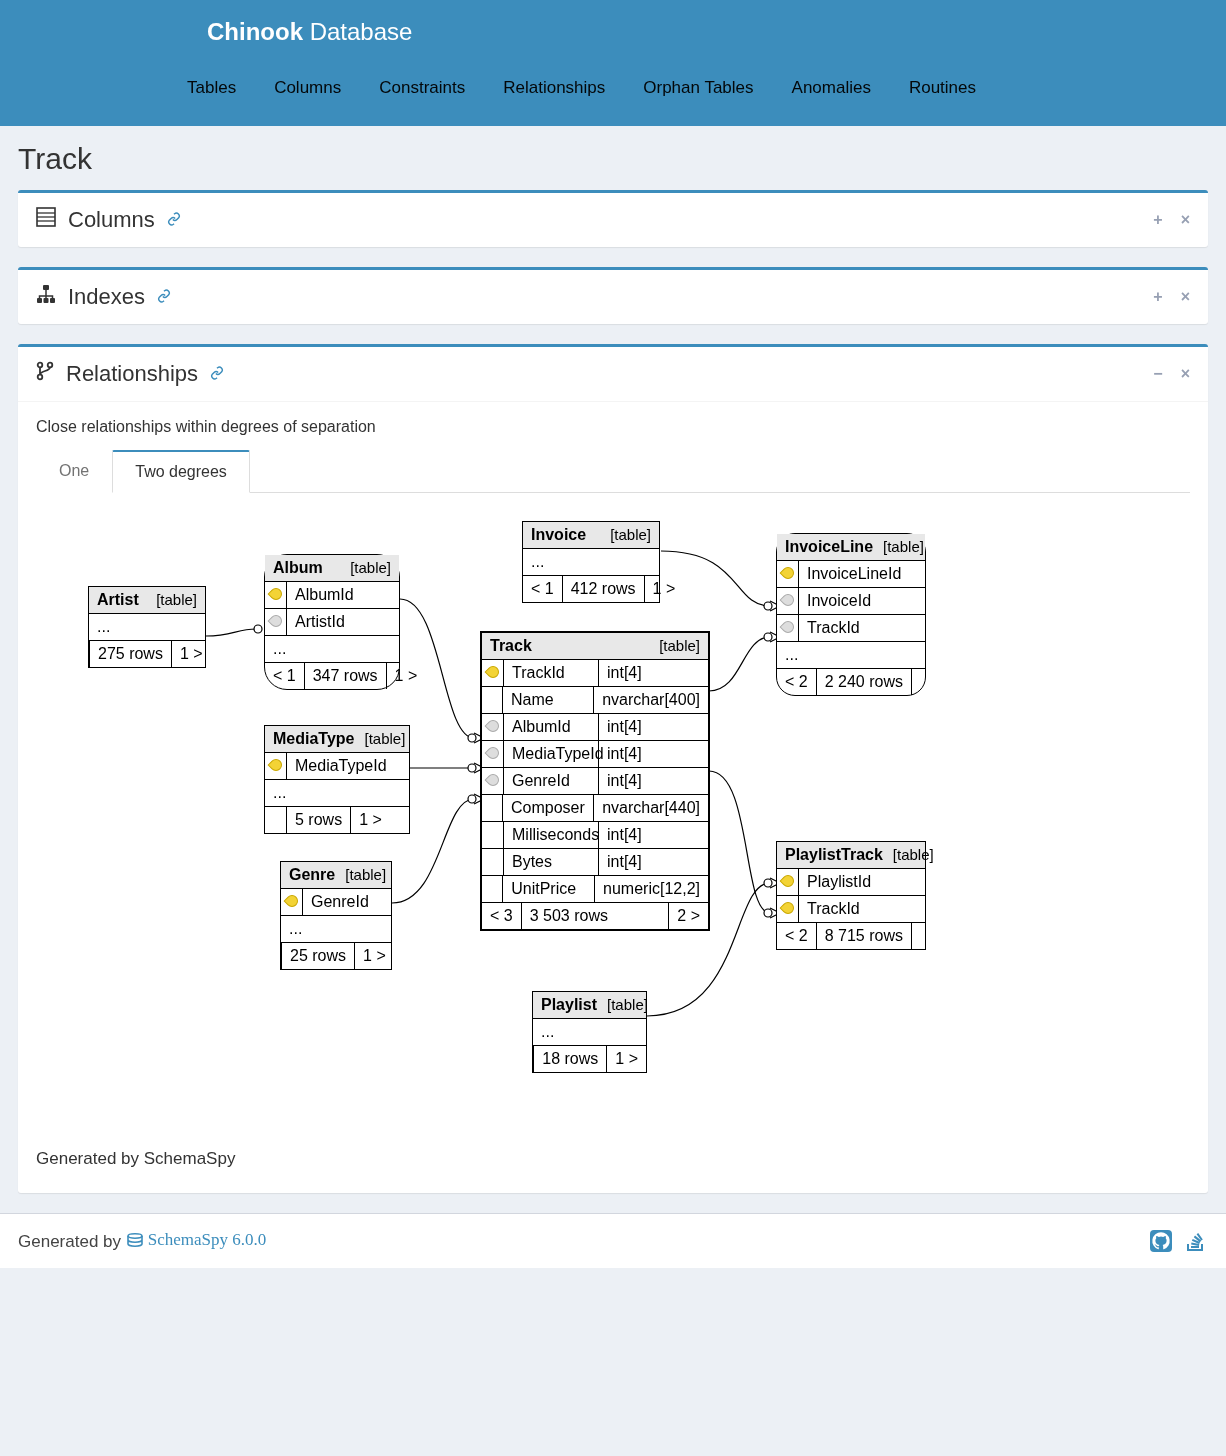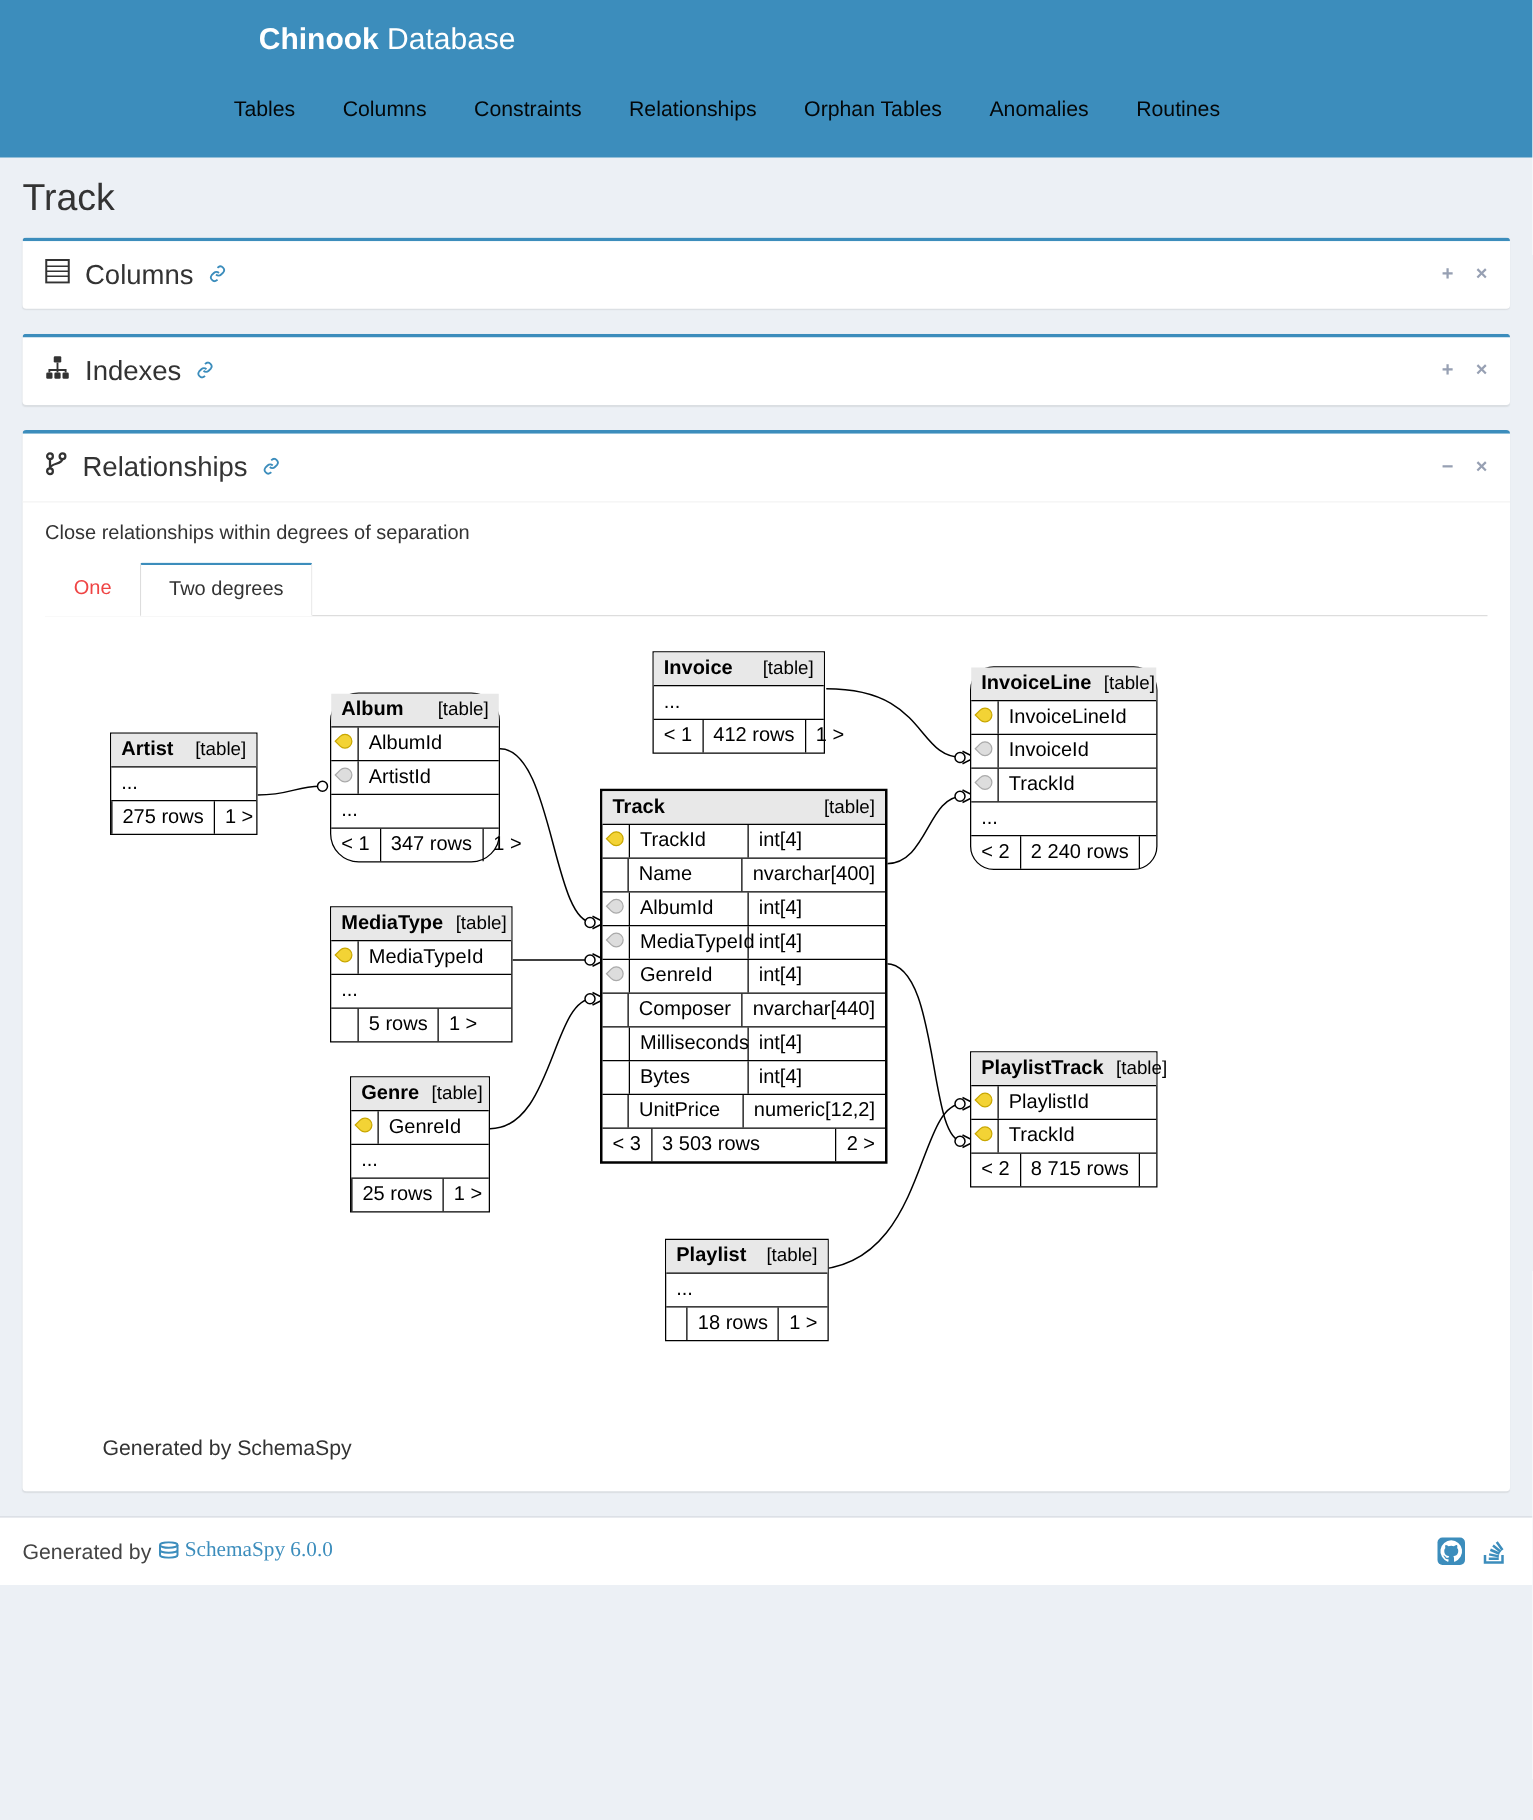--- a/index.html
+++ b/index.html
@@ -16,42 +16,42 @@
   .box .box-header.collapsed { border-bottom: none; }
   .box-title { display: flex; align-items: center; gap: 12px; font-size: 22px; font-weight: 400; color: #333; }
   .box-title .link-icon { color: #3c8dbc; font-size: 14px; }
   .box-tools { color: #97a0b3; display: flex; gap: 18px; font-weight: 700; }
   .box-tools span { cursor: pointer; font-size: 16px; }
   .box-body { padding: 16px 18px 24px 18px; }
 
   .desc { font-size: 16px; color: #333; margin-bottom: 14px; }
 
   .tabs { display: flex; border-bottom: 1px solid #ddd; margin: 0 0 18px 0; }
-  .tab { padding: 11px 22px; font-size: 16px; color: #ef4444; background: #fff; border: 1px solid transparent; border-bottom: none; cursor: pointer; margin-bottom: -1px; }
+  .tab { padding: 11px 22px; font-size: 16px; color: #737373; background: #fff; border: 1px solid transparent; border-bottom: none; cursor: pointer; margin-bottom: -1px; }
   .tab.active { border: 1px solid #ddd; border-top: 2px solid #3c8dbc; border-bottom-color: #fff; color: #333; border-radius: 2px 2px 0 0; }
 
   .diagram-area { position: relative; width: 960px; height: 620px; font-family: Helvetica, Arial, sans-serif; font-size: 16px; color: #000; margin-left: 6px; }
 
   .ent { position: absolute; background: #fff; border: 1px solid #000; }
   .ent.focal { border: 2px solid #000; }
   .ent .hdr { display: flex; align-items: baseline; justify-content: space-between; background: #e8e8e8; padding: 4px 8px; border-bottom: 1px solid #000; font-weight: 700; gap: 10px; }
   .ent .hdr .typ { font-weight: 400; font-size: 15px; }
   .row { display: flex; border-bottom: 1px solid #000; }
   .row:last-child { border-bottom: none; }
   .cell { padding: 4px 8px; border-right: 1px solid #000; white-space: nowrap; font-size: 16px; }
   .cell:last-child { border-right: none; }
   .cell.ico { width: 22px; text-align: center; padding: 4px 0; }
   .key { display: inline-block; width: 12px; height: 12px; border-radius: 50% 50% 50% 0; transform: rotate(45deg); position: relative; }
   .key.pk { background: #f3d335; border: 1px solid #c9a700; }
   .key.fk { background: #ddd; border: 1px solid #aaa; }
   .ellips { color: #000; }
 
   .footer-row .cell { font-size: 16px; }
 
-  .gen { font-size: 17px; color: #333; margin-top: 18px; margin-left: 46px; }
+  .gen { font-size: 17px; color: #333; margin-top: 18px; }
 
   .page-footer { border-top: 1px solid #d2d6de; background: #fff; padding: 14px 18px; display: flex; align-items: center; justify-content: space-between; font-size: 17px; color: #444; }
   .page-footer .ss { color: #3c8dbc; font-family: "Comic Sans MS", cursive; font-size: 17px; display: inline-flex; align-items: center; gap: 4px; }
   .page-footer .icons { display: flex; gap: 8px; color: #3c8dbc; }
   .page-footer .icons .ic { width: 26px; height: 26px; display: inline-flex; align-items: center; justify-content: center; }
 
   svg.edges { position: absolute; left: 0; top: 0; pointer-events: none; }
 </style>
 </head>
 <body>
@@ -325,21 +325,21 @@
             <div class="cell ico"><span class="key pk"></span></div>
             <div class="cell">TrackId</div>
           </div>
         <div class="row footer-row">
           <div class="cell">&lt; 2</div>
           <div class="cell">8 715 rows</div>
           <div class="cell ico"></div>
         </div>
       </div>
 
-      <div class="ent" style="left:490px; top:480px; width:131px;">
+      <div class="ent" style="left:490px; top:480px; width:115px;">
         <div class="hdr">
             <span>Playlist</span>
             <span class="typ">[table]</span>
           </div>
         <div class="row">
             <div class="cell ellips">...</div>
           </div>
         <div class="row footer-row">
           <div class="cell ico"></div>
           <div class="cell">18 rows</div>

